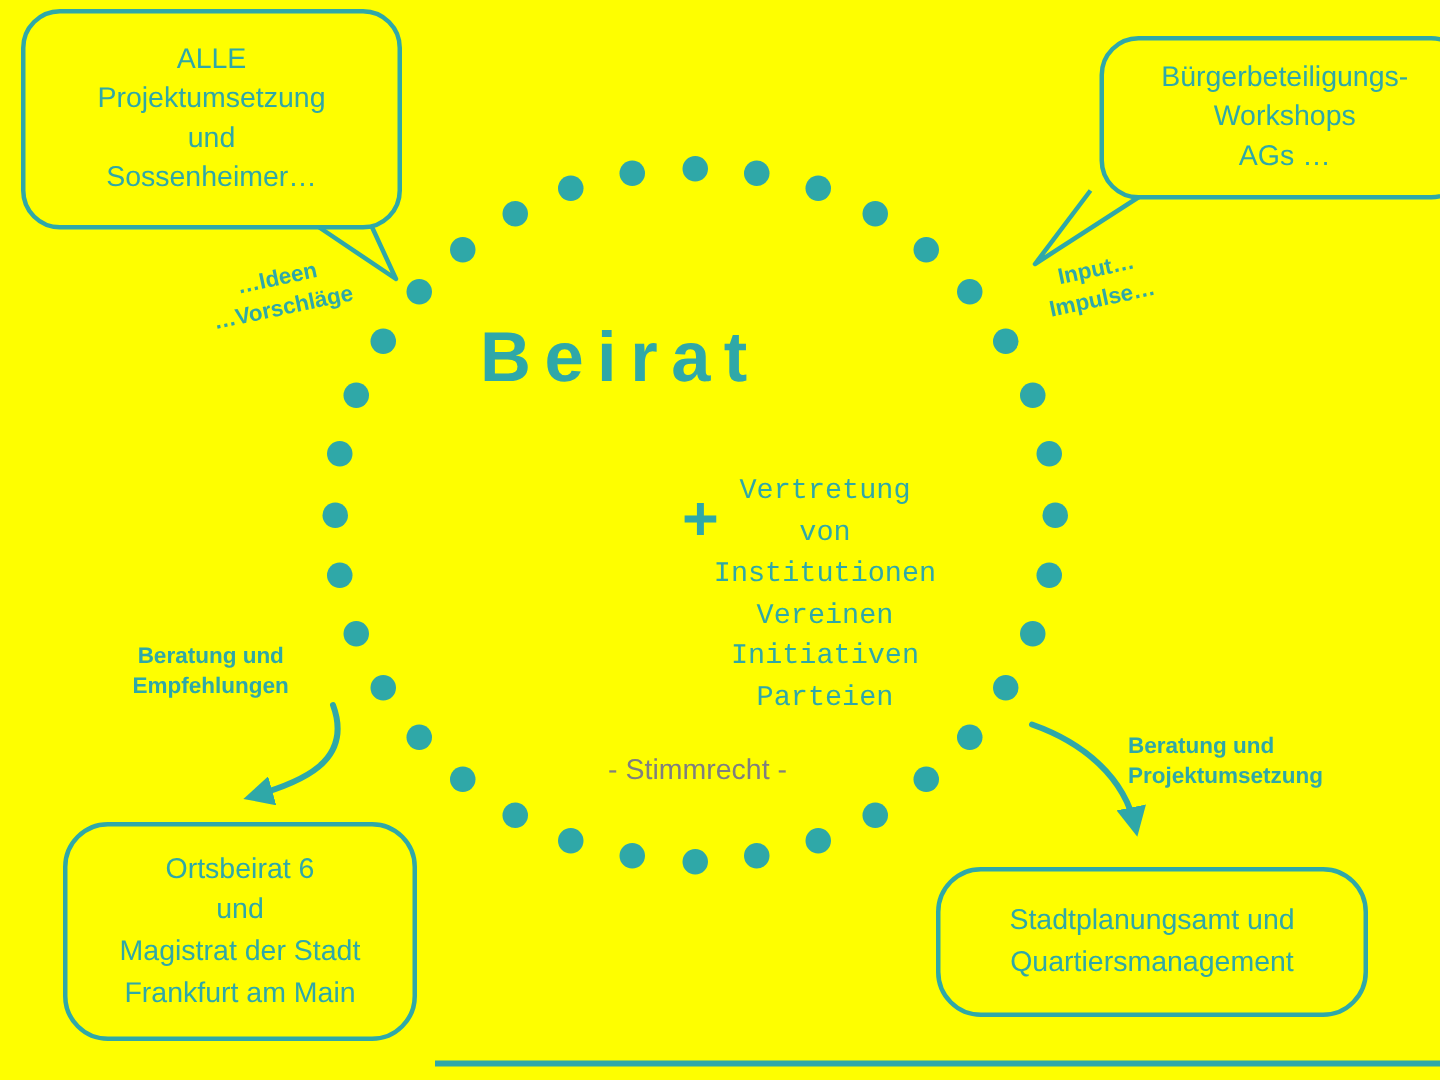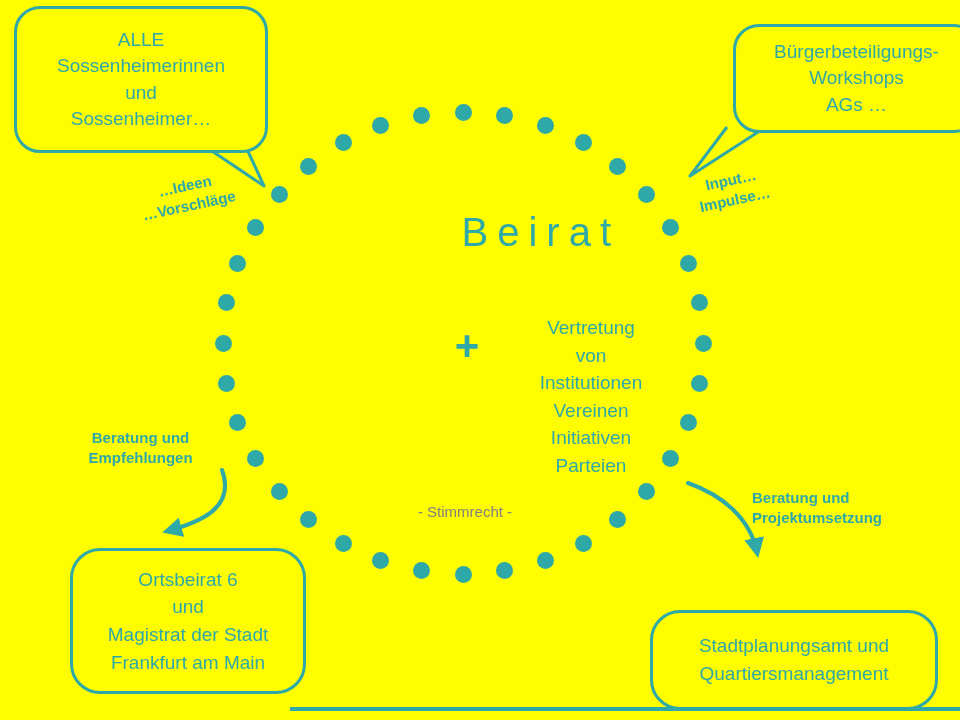--- a/index.html
+++ b/index.html
@@ -32,40 +32,40 @@
     border-radius:30px;
     background:var(--yellow);
     display:flex;align-items:center;justify-content:center;
     text-align:center;
     color:var(--teal);
     font-size:19px;line-height:1.45;
   }
   .title{
     position:absolute;
     color:var(--teal);
-    font-size:40px;font-weight:normal;
+    font-size:47px;font-weight:bold;
     letter-spacing:9px;
-    text-align:right;
+    text-align:left;
   }
   .member{
     position:absolute;
     color:var(--teal);
     font-size:19px;line-height:1.45;
     text-align:center;
   }
   .plus{
     position:absolute;
     color:var(--teal);
     font-size:42px;font-weight:bold;
     text-align:center;
   }
   .note{
     position:absolute;
     color:var(--gray);
-    font-size:15px;
+    font-size:19px;
     text-align:center;
   }
   .smallbold{
     position:absolute;
     color:var(--teal);
     font-size:15px;font-weight:bold;
     line-height:1.35;
   }
   .rot{transform:rotate(-12deg);text-align:center;}
   .dot{
@@ -140,21 +140,21 @@
       <path d="M727,127 L690,176 L766,127" style="fill:none;stroke:var(--teal);stroke-width:3;stroke-linejoin:round;"></path>
     </g>
 
     <path d="M222,470 C236,508 200,522 168,531" style="fill:none;stroke:var(--teal);stroke-width:4;stroke-linecap:round;" marker-end="url(#arrowhead)"></path>
 
     <path d="M688,483 C722,495 750,518 757,552" style="fill:none;stroke:var(--teal);stroke-width:4;stroke-linecap:round;" marker-end="url(#arrowhead)"></path>
   </svg>
 
   <div class="bubble" style="left:14px;top:6px;width:248px;height:141px;">
     <div class="pre">ALLE
-Sossenheimerinnen
+Projektumsetzung
 und
 Sossenheimer…</div>
   </div>
 
   <div class="bubble" style="left:706px;top:24px;width:241px;height:103px;margin-left:27px;">
     <div class="pre">Bürgerbeteiligungs-
 Workshops
 AGs …</div>
   </div>
 
@@ -162,42 +162,42 @@
 …Vorschläge</div>
 
   <div class="smallbold rot pre" style="left:678px;top:170px;width:110px;">Input…
 Impulse…</div>
 
   <div class="title" style="left:320px;top:210px;width:300px;">Beirat</div>
 
 
   <div class="plus" style="left:445px;top:322px;width:44px;">+</div>
 
-  <div class="member pre" style="left:501px;top:314px;width:180px;">Vertretung
+  <div class="member pre" style="left:460px;top:314px;width:180px;font-family:Liberation Mono, monospace;">Vertretung
 von
 Institutionen
 Vereinen
 Initiativen
 Parteien</div>
 
   <div class="note" style="left:365px;top:503px;width:200px;">- Stimmrecht -</div>
 
   <div class="smallbold pre" style="left:78px;top:428px;width:125px;text-align:center;">Beratung und
 Empfehlungen</div>
 
   <div class="smallbold pre" style="left:752px;top:488px;width:160px;text-align:left;">Beratung und
 Projektumsetzung</div>
 
-  <div class="roundbox" style="left:42px;top:548px;width:230px;height:140px;margin-left:28px;">
+  <div class="roundbox" style="left:42px;top:548px;width:230px;height:140px;">
     <div class="pre">Ortsbeirat 6
 und
 Magistrat der Stadt
 Frankfurt am Main</div>
   </div>
 
-  <div class="roundbox" style="left:650px;top:578px;width:282px;height:94px;margin-top:32px;">
+  <div class="roundbox" style="left:624px;top:578px;width:282px;height:94px;">
     <div class="pre">Stadtplanungsamt und
 Quartiersmanagement</div>
   </div>
 
   <div class="divider" style="left:290px;top:707px;width:670px;height:4px;"></div>
 
 </div>
 
 </body></html>

